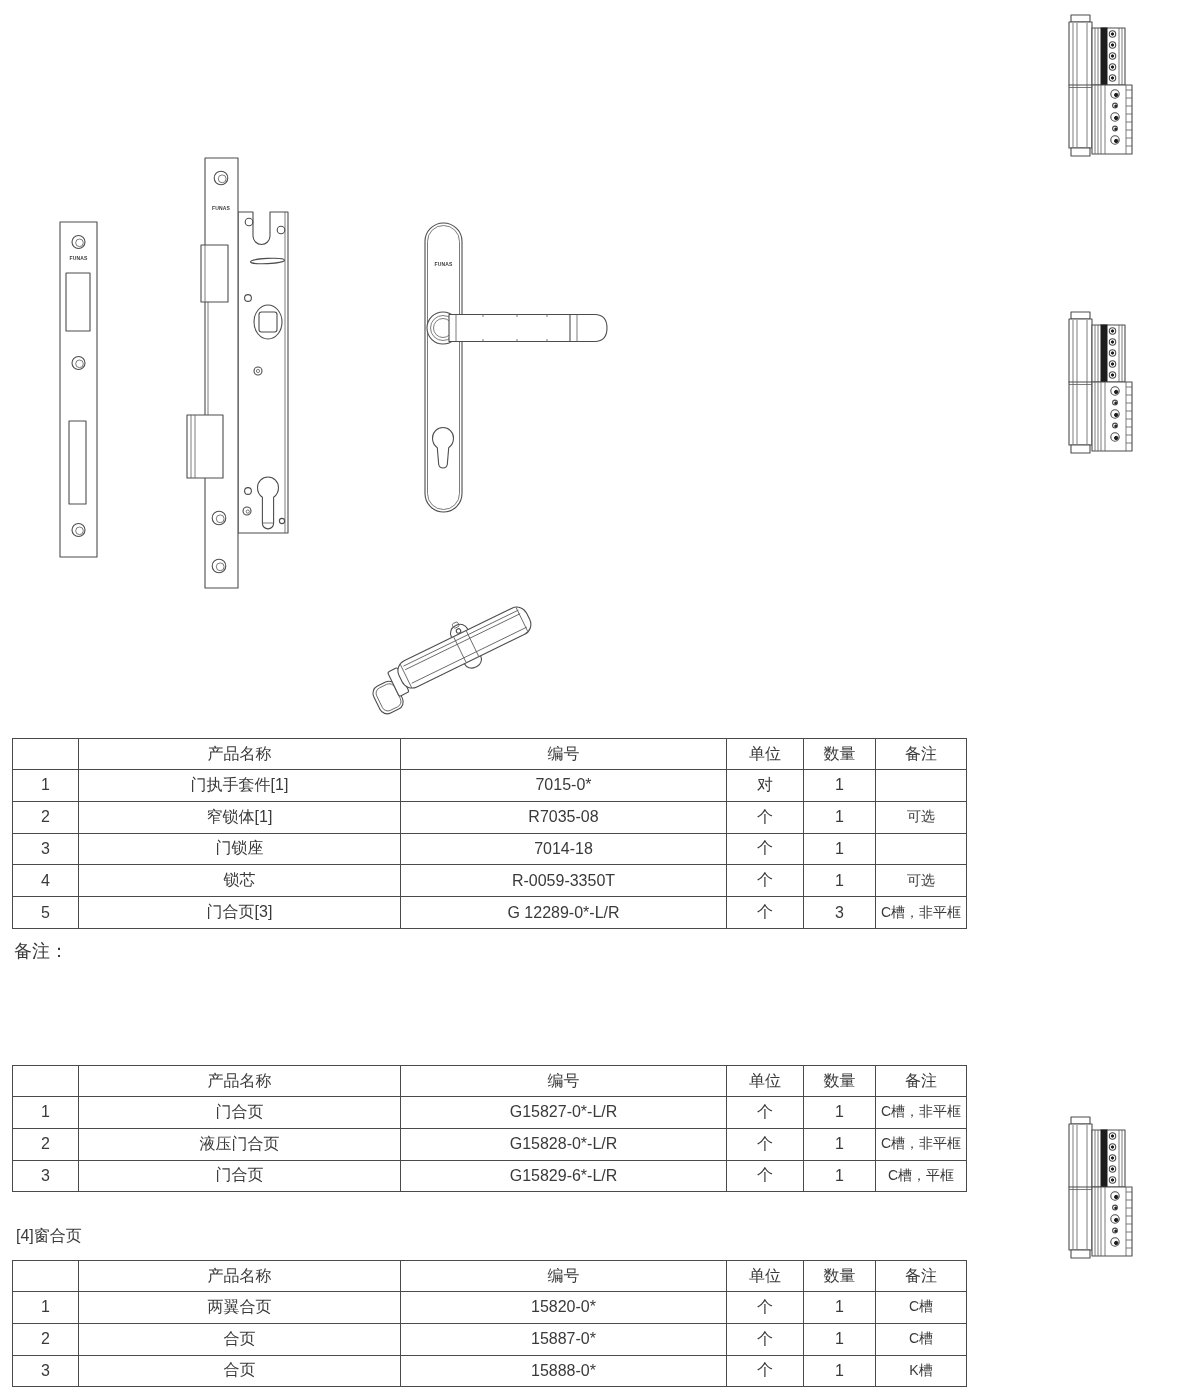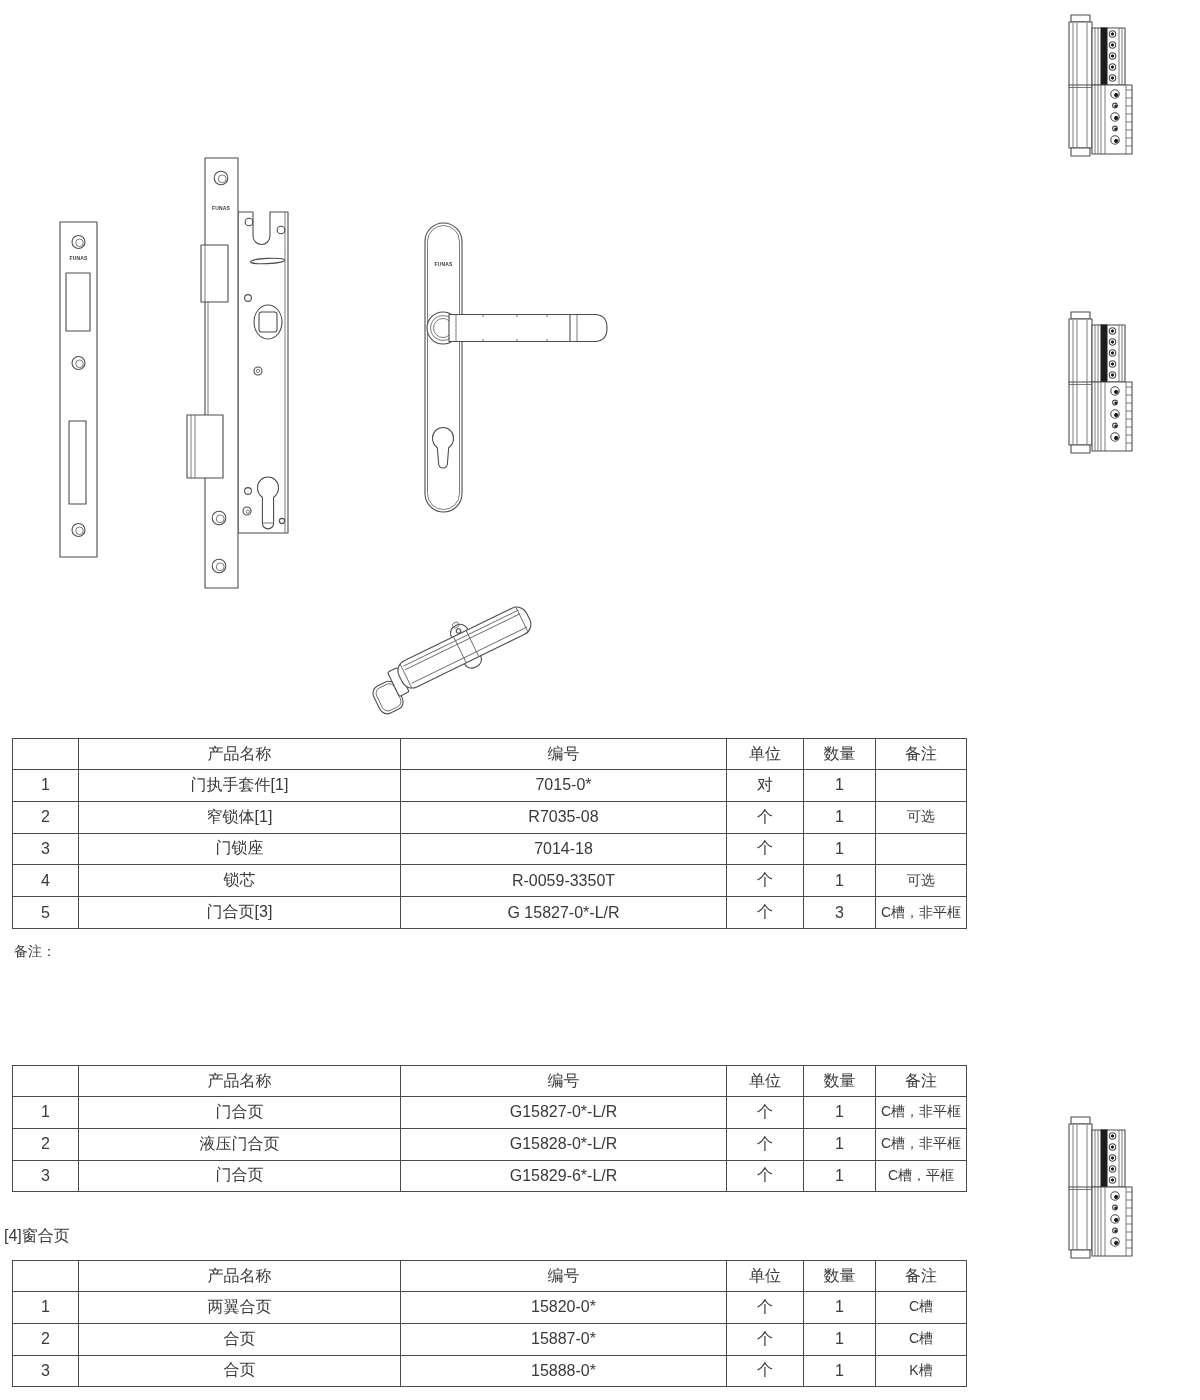--- a/index.html
+++ b/index.html
@@ -18,21 +18,21 @@
   
   .tbl{position:absolute;border-collapse:collapse;table-layout:fixed;background:#fff;}
   .tbl th,.tbl td{border:1px solid #4a4a4a;text-align:center;vertical-align:middle;
       font-size:16px;font-weight:normal;color:#3a3a3a;padding:0;overflow:hidden;white-space:nowrap;}
   .tbl th{height:30px;}
   .tbl td{height:30.8px;}
   .tbl td.remark{font-size:14px;}
   .tbl{border-top:1.5px solid #3f3f3f;border-bottom:1.5px solid #3f3f3f;}
 
   
-  .notes{position:absolute;left:14px;top:938px;font-size:14px;line-height:26px;display:flex;}
+  .notes{position:absolute;left:14px;top:938px;font-size:18px;line-height:26px;display:flex;}
   .notes .lbl{white-space:nowrap;}
   .sec-title{position:absolute;font-size:16px;color:#3a3a3a;}
 </style>
 </head>
 <body>
 
 <div id="page">
 
   <svg width="0" height="0" style="position:absolute" aria-hidden="true">
     <defs>
@@ -255,21 +255,21 @@
           <td>4</td>
           <td>锁芯</td>
           <td>R-0059-3350T</td>
           <td>个</td>
           <td>1</td>
           <td class="remark">可选</td>
         </tr>
         <tr>
           <td>5</td>
           <td>门合页[3]</td>
-          <td>G 15827-0*-L/R</td>
+          <td>G 12289-0*-L/R</td>
           <td>个</td>
           <td>3</td>
           <td class="remark">C槽，非平框</td>
         </tr>
       </tbody>
   </table>
 
   <div class="notes">
     <div class="lbl">备注：</div>
   </div>
@@ -315,21 +315,21 @@
           <td>3</td>
           <td>门合页</td>
           <td>G15829-6*-L/R</td>
           <td>个</td>
           <td>1</td>
           <td class="remark">C槽，平框</td>
         </tr>
       </tbody>
   </table>
 
-  <div class="sec-title" style="left:4px;top:1226px">[4]窗合页</div>
+  <div class="sec-title" style="left:16px;top:1226px">[4]窗合页</div>
   <table class="tbl" style="left:12px;top:1260px;width:954px">
     <colgroup>
         <col style="width:66px">
         <col style="width:322px">
         <col style="width:326px">
       <col style="width:77px">
         <col style="width:72px">
         <col style="width:91px">
       </colgroup>
     <thead>

